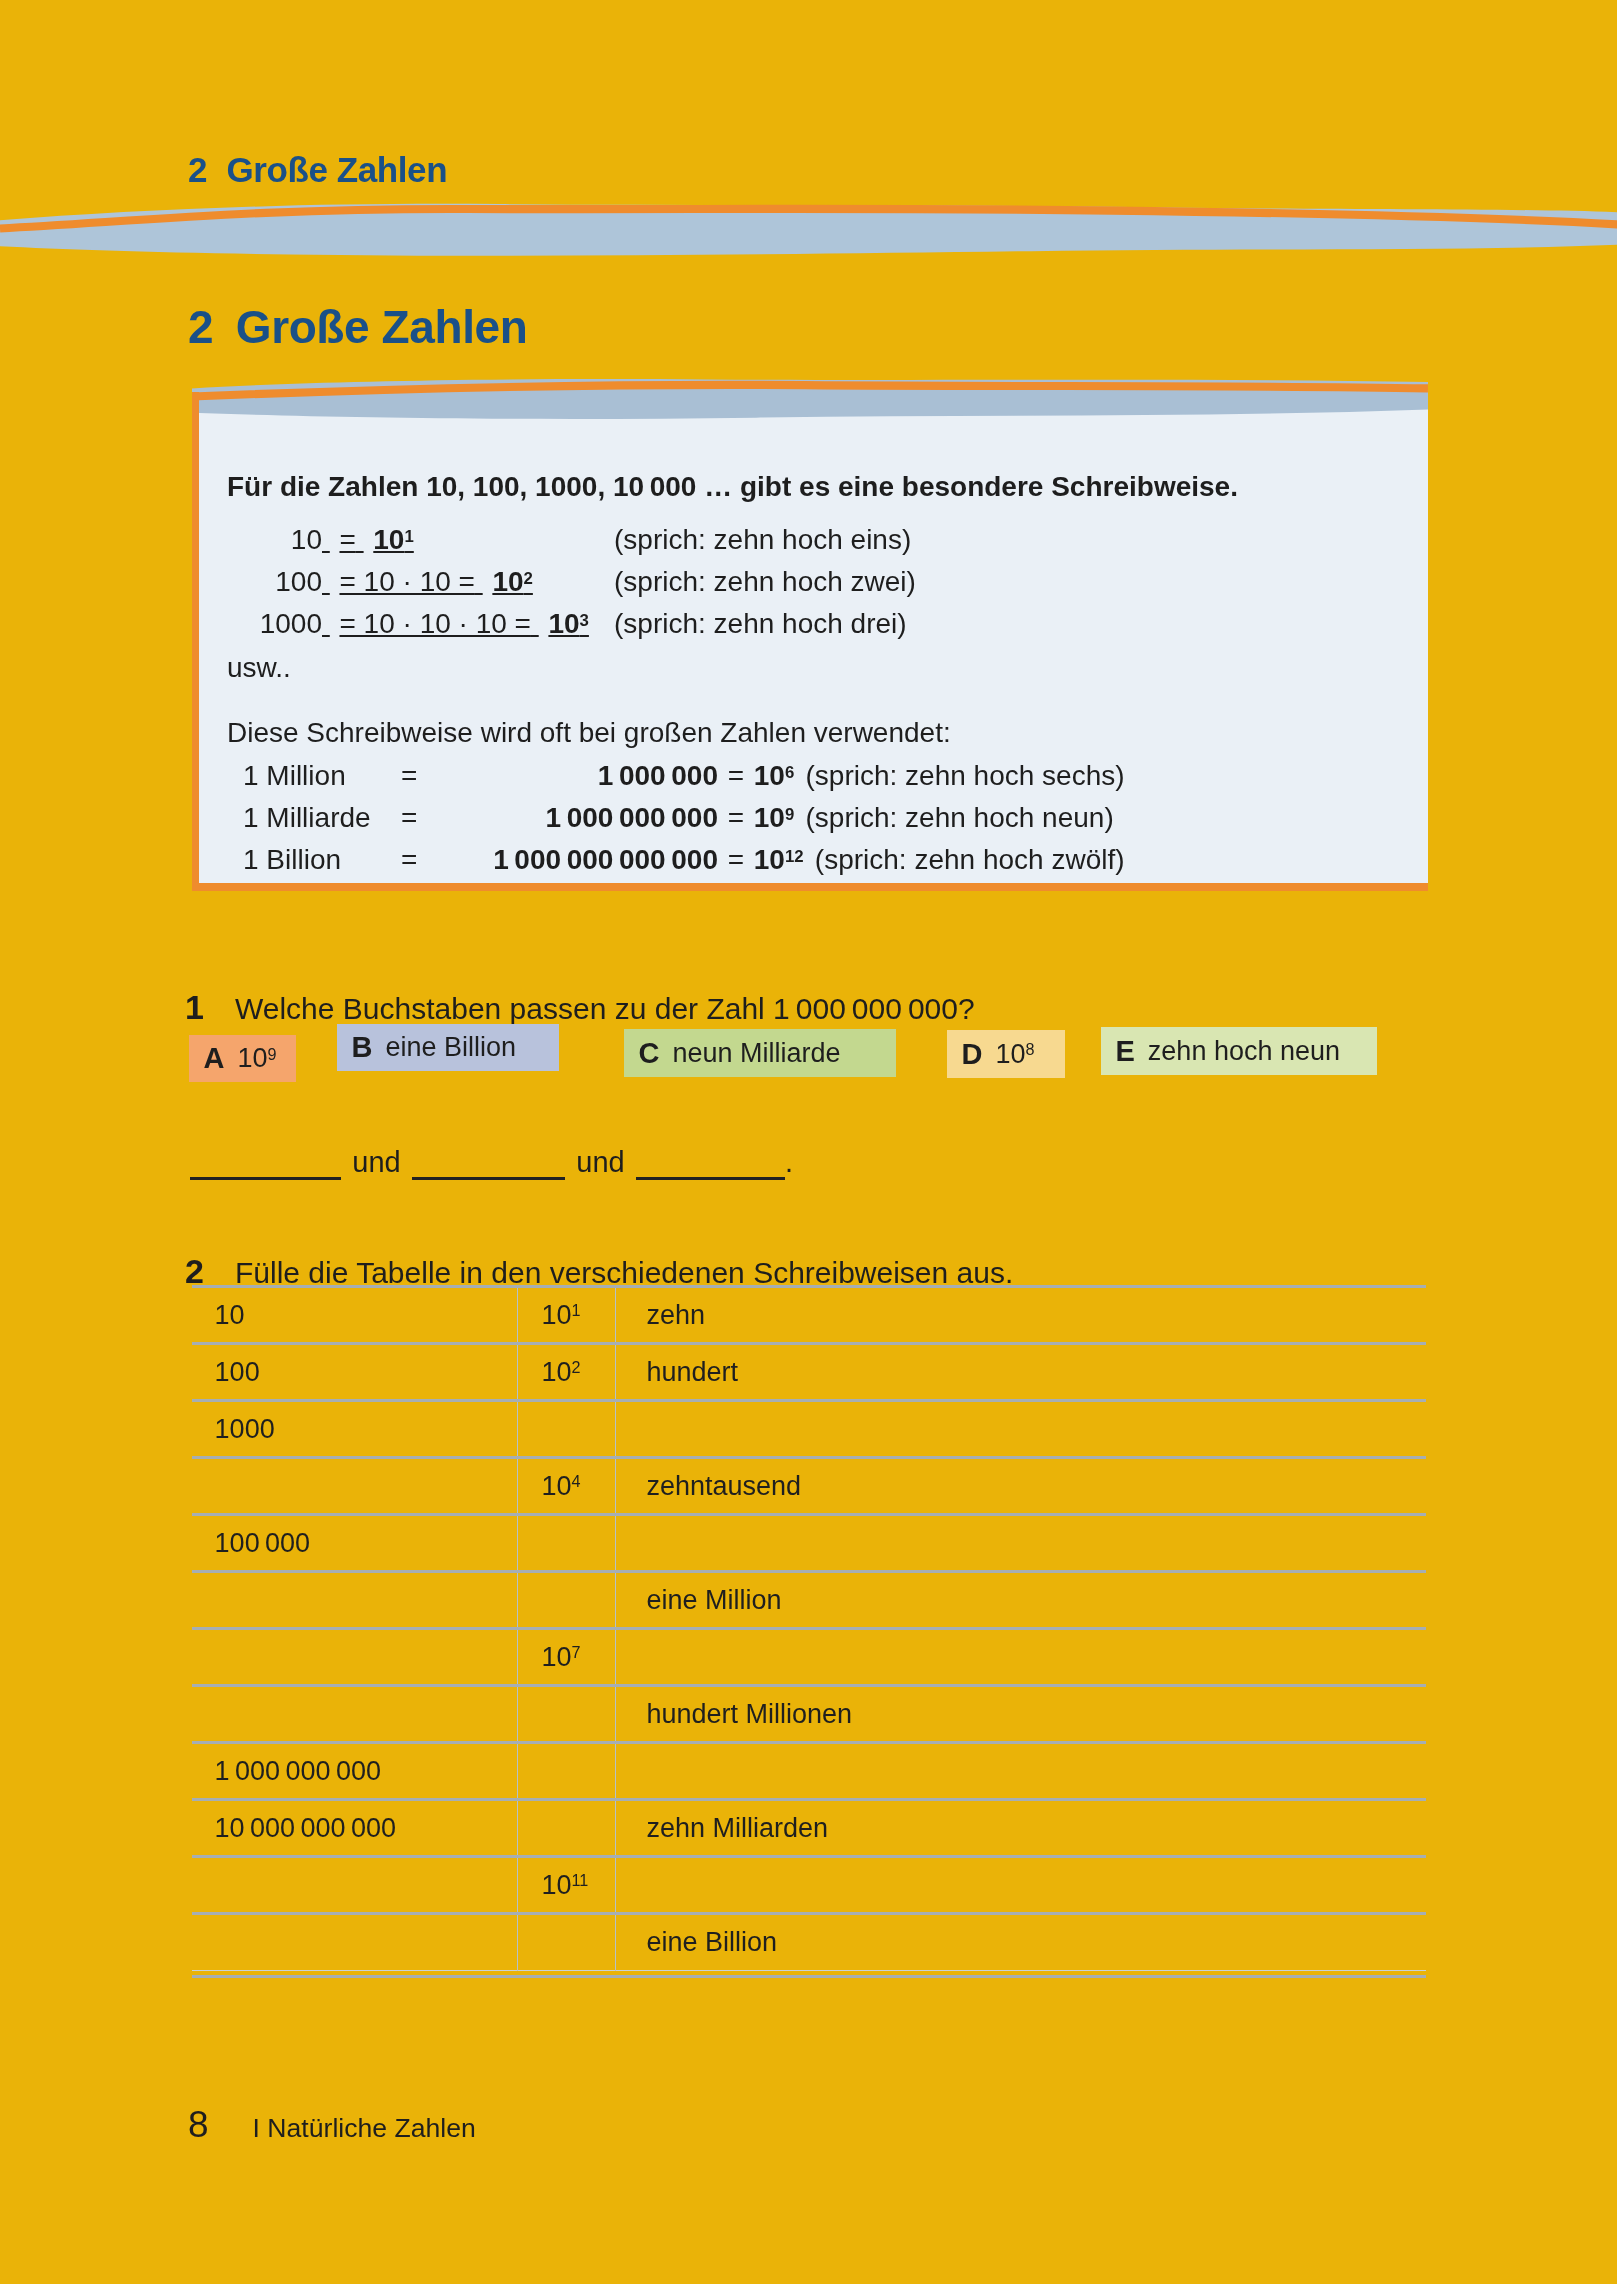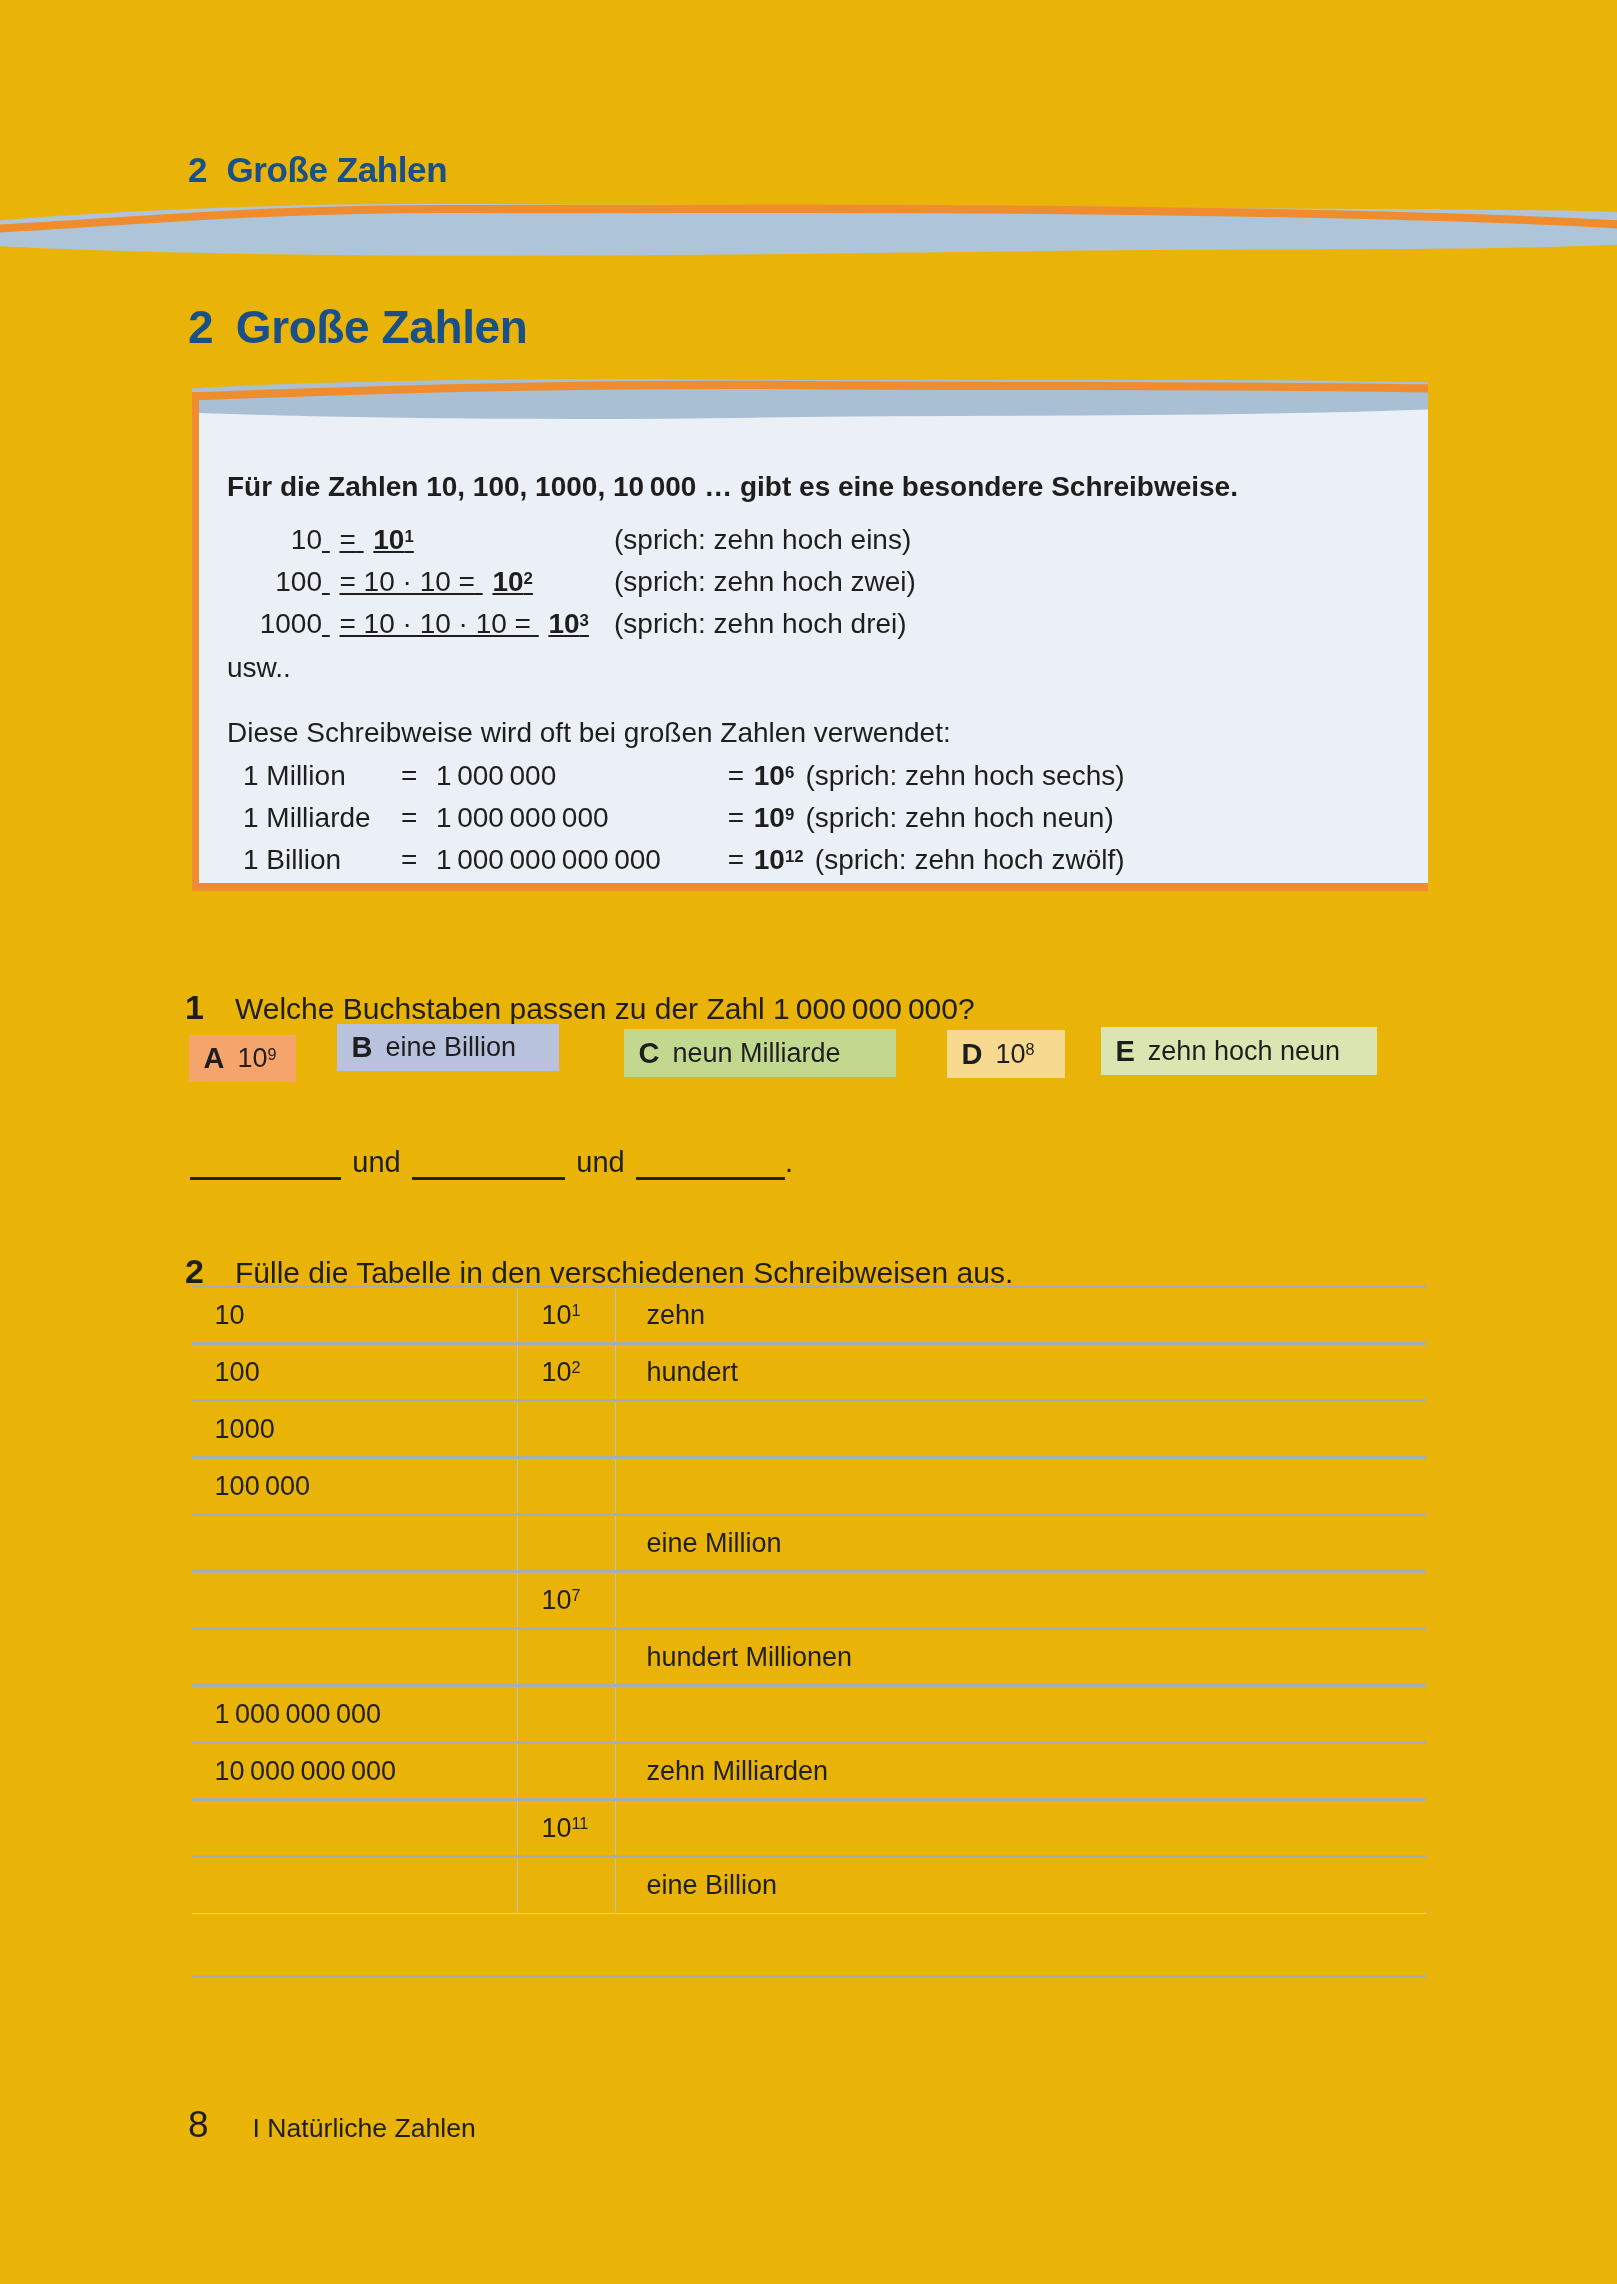--- a/index.html
+++ b/index.html
@@ -40,21 +40,21 @@
   .pline{position:relative;white-space:nowrap;height:42px;text-decoration:underline;}
   .pline .pnum{display:inline-block;width:95px;text-align:right;}
   .pline .prest{margin-left:9.7px;}
   .pline .ppow{margin-left:9.7px;font-weight:bold;}
   .pline .psprich{position:absolute;left:387px;top:0;}
   .usw{margin:1.6px 0 0 0;height:47px;}
   .big-intro{margin:17.7px 0 1.6px 0;}
   .bigline{display:flex;white-space:nowrap;height:42px;align-items:baseline;margin-left:16px;}
   .bigline .bname{width:158px;}
   .bigline .beq{width:35px;}
-  .bigline .bnumber{width:282px;text-align:left;}
+  .bigline .bnumber{width:282px;text-align:right;font-weight:bold;}
   .bigline .beq2{margin:0 9.7px;}
   .bigline .bpow{font-weight:bold;}
   .bigline .bsprich{margin-left:11.3px;}
 
   
   .ex-head{position:absolute;left:185px;white-space:nowrap;margin-top:23px;}
   .ex1-head{top:965px;}
   .ex2-head{top:1229px;}
   .ex-num{font-size:34px;font-weight:bold;display:inline-block;width:50px;}
   .ex-q{font-size:30px;}
@@ -234,20 +234,25 @@
         <td class="c1">100</td>
         <td class="c2"><span>10</span><sup>2</sup></td>
         <td class="c3">hundert</td>
       </tr>
       <tr>
         <td class="c1">1000</td>
         <td class="c2"><span></span><sup></sup></td>
         <td class="c3"></td>
       </tr>
       <tr>
+        <td class="c1"></td>
+        <td class="c2"><span>10</span><sup>4</sup></td>
+        <td class="c3">zehntausend</td>
+      </tr>
+      <tr>
         <td class="c1">100 000</td>
         <td class="c2"><span></span><sup></sup></td>
         <td class="c3"></td>
       </tr>
       <tr>
         <td class="c1"></td>
         <td class="c2"><span></span><sup></sup></td>
         <td class="c3">eine Million</td>
       </tr>
       <tr>

